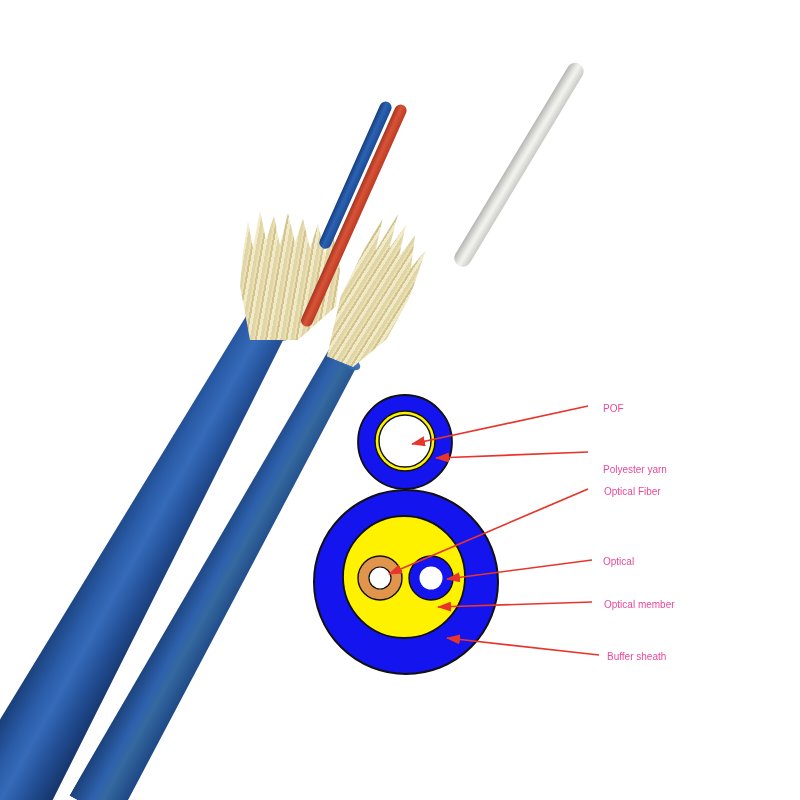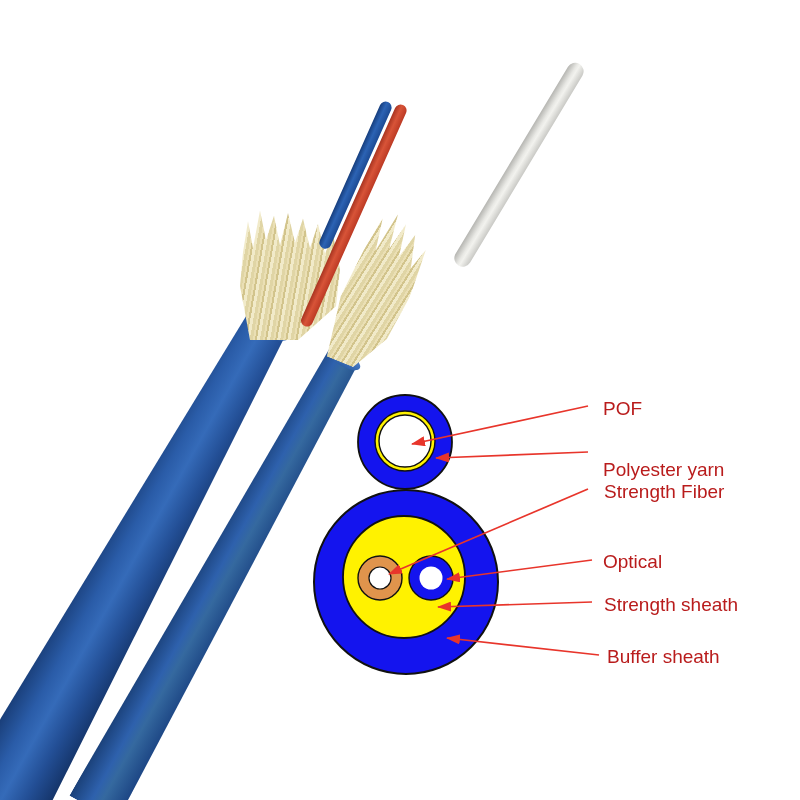--- a/index.html
+++ b/index.html
@@ -64,21 +64,21 @@
   .yarn-b{
     left:310px;top:202px;width:70px;height:162px;
     transform:rotate(22deg);transform-origin:50% 100%;
     clip-path:polygon(22% 100%,8% 62%,14% 30%,22% 8%,30% 28%,40% 2%,47% 24%,56% 6%,
       64% 26%,74% 10%,86% 30%,96% 16%,100% 46%,92% 76%,62% 100%);
     z-index:6;
   }
   
   .diagram-svg{left:0;top:0;z-index:7;pointer-events:none;}
   .label{
-    position:absolute;font-size:19px;line-height:17px;color:#b91c1c;
+    position:absolute;font-size:10px;line-height:17px;color:#ec4899;
     white-space:nowrap;z-index:8;
   }
 </style>
 </head>
 <body>
 
 <div class="canvas">
 
   <div class="abs jacket-a"></div>
   <div class="abs jacket-b"></div>
@@ -117,17 +117,17 @@
       <line x1="588" y1="452" x2="436" y2="458" marker-end="url(#arrow)" stroke="#e8352b"></line>
       <line x1="588" y1="489" x2="389" y2="574" marker-end="url(#arrow)" stroke="#e8352b"></line>
       <line x1="592" y1="560" x2="447" y2="579" marker-end="url(#arrow)" stroke="#e8352b"></line>
       <line x1="592" y1="602" x2="438" y2="607" marker-end="url(#arrow)" stroke="#e8352b"></line>
       <line x1="599" y1="655" x2="447" y2="638" marker-end="url(#arrow)" stroke="#e8352b"></line>
     </g>
   </svg>
 
   <div class="label" style="left:603px;top:400px">POF</div>
   <div class="label" style="left:603px;top:461px">Polyester yarn</div>
-  <div class="label" style="left:604px;top:483px">Strength Fiber</div>
+  <div class="label" style="left:604px;top:483px">Optical Fiber</div>
   <div class="label" style="left:603px;top:553px">Optical</div>
-  <div class="label" style="left:604px;top:596px">Strength sheath</div>
+  <div class="label" style="left:604px;top:596px">Optical member</div>
   <div class="label" style="left:607px;top:648px">Buffer sheath</div>
 </div>
 
 </body></html>

